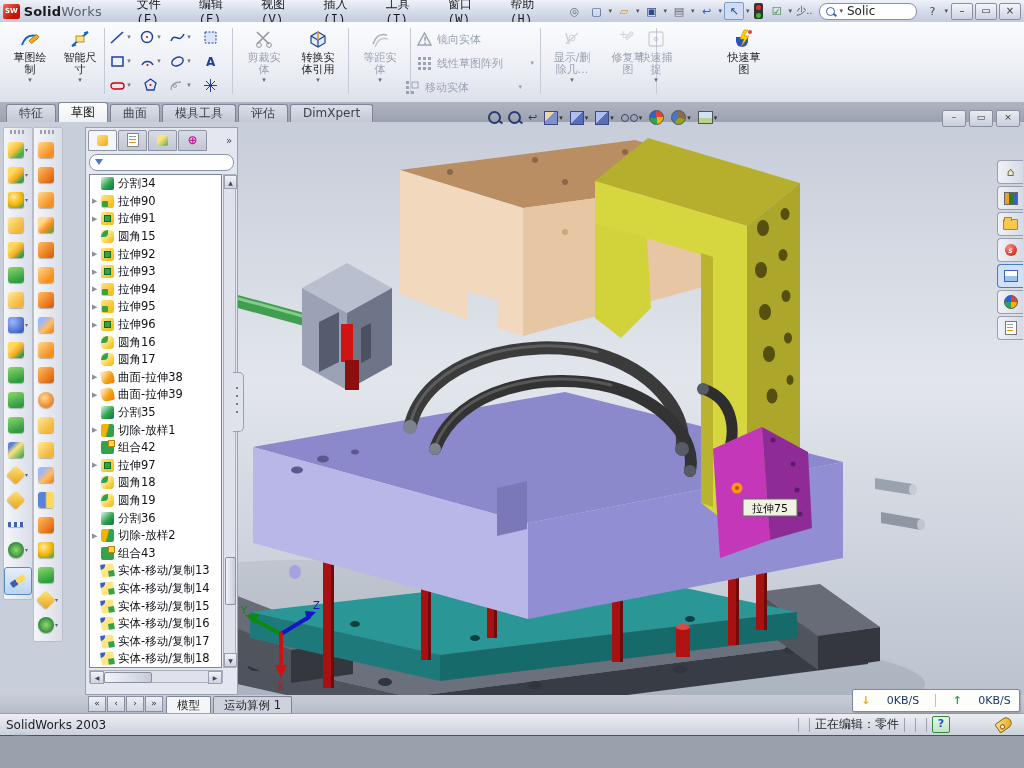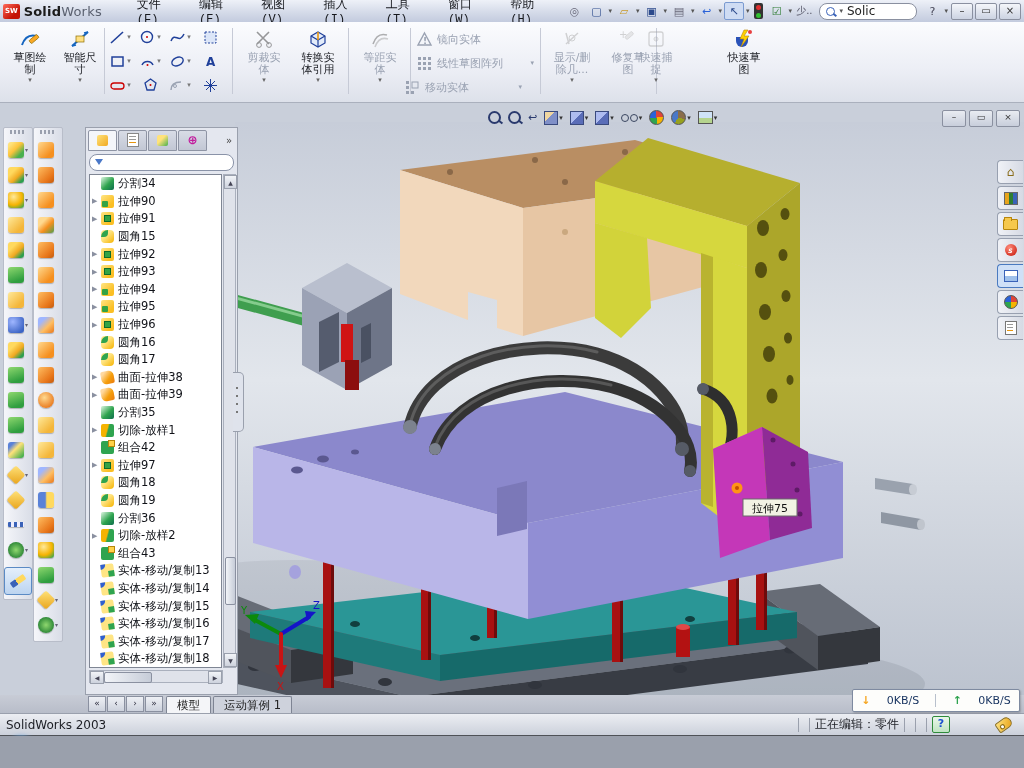--- a/index.html
+++ b/index.html
@@ -503,20 +503,28 @@
             <path d="M4 4 h8 v4 a6 6 0 0 1 -12 0 V4 Z" fill="#2a52b8" transform="translate(3 5)"></path>
             <path d="M11 2 L7 11 h4 l-3 8 8 -11 h-5 l4 -6 Z" fill="#ffd200" stroke="#b8860b" stroke-width=".6"></path>
             <circle cx="17" cy="4" r="2" fill="#e84040"></circle>
           </svg>
         </div>
       <div class="rlabel">快速草
 图</div>
     </div>
   </div>
 
+  <div class="abs" id="cmtabs">
+    <span class="ctab">特征</span>
+    <span class="ctab active">草图</span>
+    <span class="ctab">曲面</span>
+    <span class="ctab">模具工具</span>
+    <span class="ctab">评估</span>
+    <span class="ctab">DimXpert</span>
+  </div>
 
   <svg class="abs" style="left:235px;top:122px;" width="789" height="573" viewBox="0 0 789 573">
     <defs>
       <linearGradient id="vbg" x1="0" y1="0" x2="0" y2="1">
         <stop offset="0" stop-color="#c7cdd9"></stop>
           <stop offset=".45" stop-color="#e2e6ec"></stop>
           <stop offset="1" stop-color="#bcc3cf"></stop>
       </linearGradient>
     </defs>
     <rect x="0" y="0" width="789" height="573" fill="url(#vbg)"></rect>

